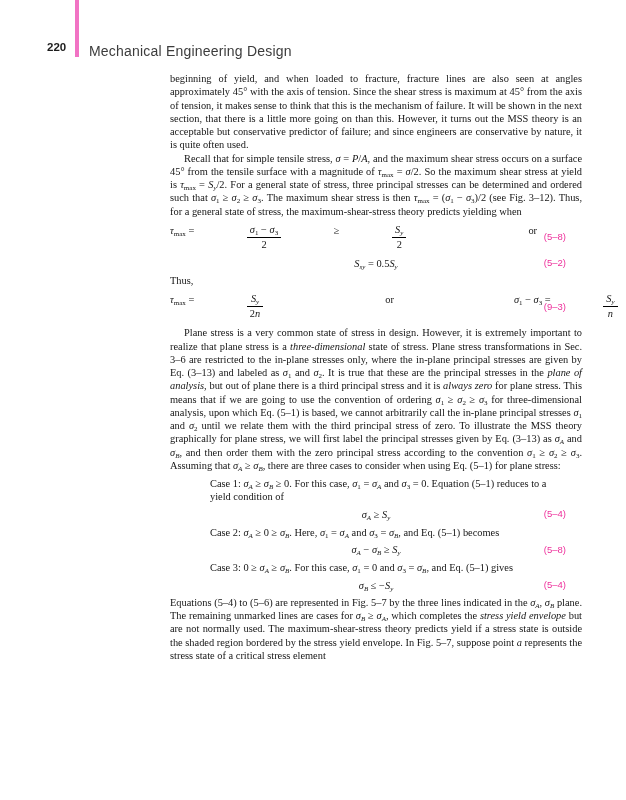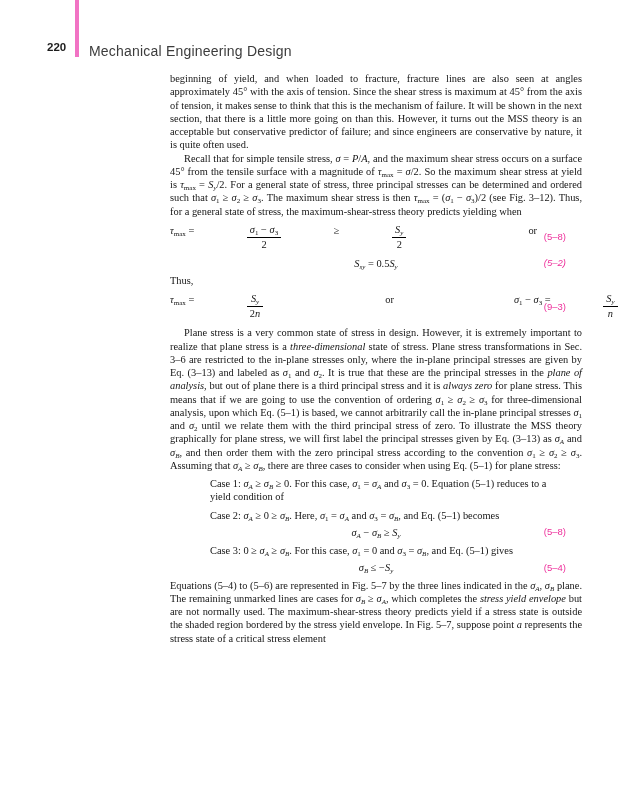--- a/index.html
+++ b/index.html
@@ -54,33 +54,36 @@
         <span class="frac"><span class="fn"><span style="font-style: italic;">σ</span><sub>1</sub><span> − </span><span style="font-style: italic;">σ</span><sub>3</sub></span><span class="fd"><span>2</span></span></span>
         <span><span> ≥ </span></span>
         <span class="frac"><span class="fn"><span style="font-style: italic;">S</span><sub style="font-style: italic;">y</sub></span><span class="fd"><span>2</span></span></span>
         <span style="display: inline-block; width: 24px;"></span>
         <span><span>or</span></span>
         <span style="display: inline-block; width: 24px;"></span>
         <span><span style="font-style: italic;">σ</span><sub>1</sub><span> − </span><span style="font-style: italic;">σ</span><sub>3</sub><span> ≥ </span><span style="font-style: italic;">S</span><sub style="font-style: italic;">y</sub></span>
       </span><span class="eqn" style="color: rgb(238, 47, 155);">(5–8)</span></div>
     <div class="eq"><span class="eqb">
         <span><span style="font-style: italic;">S</span><sub style="font-style: italic;">sy</sub><span> = 0.5</span><span style="font-style: italic;">S</span><sub style="font-style: italic;">y</sub></span>
-      </span><span class="eqn" style="color: rgb(238, 47, 155); font-style: italic;">(5–2)</span></div>
+      </span><span class="eqn" style="color: rgb(238, 47, 155);">(5–2)</span></div>
     <div class="para"><span>Thus,</span></div>
     <div class="eq tall"><span class="eqb">
         <span><span style="font-style: italic;">τ</span><sub>max</sub><span> = </span></span>
         <span class="frac"><span class="fn"><span style="font-style: italic;">S</span><sub style="font-style: italic;">y</sub></span><span class="fd"><span>2</span><span style="font-style: italic;">n</span></span></span>
         <span style="display: inline-block; width: 24px;"></span>
         <span><span>or</span></span>
         <span style="display: inline-block; width: 24px;"></span>
         <span><span style="font-style: italic;">σ</span><sub>1</sub><span> − </span><span style="font-style: italic;">σ</span><sub>3</sub><span> = </span></span>
         <span class="frac"><span class="fn"><span style="font-style: italic;">S</span><sub style="font-style: italic;">y</sub></span><span class="fd"><span style="font-style: italic;">n</span></span></span>
       </span><span class="eqn" style="color: rgb(238, 47, 155);">(9–3)</span></div>
     <div class="para indent"><span>Plane stress is a very common state of stress in design. However, it is extremely important to realize that plane stress is a </span><span style="font-style: italic;">three-dimensional</span><span> state of stress. Plane stress transformations in Sec. 3–6 are restricted to the in-plane stresses only, where the in-plane principal stresses are given by Eq. (3–13) and labeled as </span><span style="font-style: italic;">σ</span><sub>1</sub><span> and </span><span style="font-style: italic;">σ</span><sub>2</sub><span>. It is true that these are the principal stresses in the </span><span style="font-style: italic;">plane of analysis</span><span>, but out of plane there is a third principal stress and it is </span><span style="font-style: italic;">always zero</span><span> for plane stress. This means that if we are going to use the convention of ordering </span><span style="font-style: italic;">σ</span><sub>1</sub><span> ≥ </span><span style="font-style: italic;">σ</span><sub>2</sub><span> ≥ </span><span style="font-style: italic;">σ</span><sub>3</sub><span> for three-dimensional analysis, upon which Eq. (5–1) is based, we cannot arbitrarily call the in-plane principal stresses </span><span style="font-style: italic;">σ</span><sub>1</sub><span> and </span><span style="font-style: italic;">σ</span><sub>2</sub><span> until we relate them with the third principal stress of zero. To illustrate the MSS theory graphically for plane stress, we will first label the principal stresses given by Eq. (3–13) as </span><span style="font-style: italic;">σ</span><sub style="font-style: italic;">A</sub><span> and </span><span style="font-style: italic;">σ</span><sub style="font-style: italic;">B</sub><span>, and then order them with the zero principal stress according to the convention </span><span style="font-style: italic;">σ</span><sub>1</sub><span> ≥ </span><span style="font-style: italic;">σ</span><sub>2</sub><span> ≥ </span><span style="font-style: italic;">σ</span><sub>3</sub><span>. Assuming that </span><span style="font-style: italic;">σ</span><sub style="font-style: italic;">A</sub><span> ≥ </span><span style="font-style: italic;">σ</span><sub style="font-style: italic;">B</sub><span>, there are three cases to consider when using Eq. (5–1) for plane stress:</span></div>
     <div class="case"><span>Case 1: </span><span style="font-style: italic;">σ</span><sub style="font-style: italic;">A</sub><span> ≥ </span><span style="font-style: italic;">σ</span><sub style="font-style: italic;">B</sub><span> ≥ 0. For this case, </span><span style="font-style: italic;">σ</span><sub>1</sub><span> = </span><span style="font-style: italic;">σ</span><sub style="font-style: italic;">A</sub><span> and </span><span style="font-style: italic;">σ</span><sub>3</sub><span> = 0. Equation (5–1) reduces to a yield condition of</span></div>
+    <div class="eq"><span class="eqb">
+        <span><span style="font-style: italic;">σ</span><sub style="font-style: italic;">A</sub><span> ≥ </span><span style="font-style: italic;">S</span><sub style="font-style: italic;">y</sub></span>
+      </span><span class="eqn" style="color: rgb(238, 47, 155);">(5–4)</span></div>
     <div class="case"><span>Case 2: </span><span style="font-style: italic;">σ</span><sub style="font-style: italic;">A</sub><span> ≥ 0 ≥ </span><span style="font-style: italic;">σ</span><sub style="font-style: italic;">B</sub><span>. Here, </span><span style="font-style: italic;">σ</span><sub>1</sub><span> = </span><span style="font-style: italic;">σ</span><sub style="font-style: italic;">A</sub><span> and </span><span style="font-style: italic;">σ</span><sub>3</sub><span> = </span><span style="font-style: italic;">σ</span><sub style="font-style: italic;">B</sub><span>, and Eq. (5–1) becomes</span></div>
     <div class="eq"><span class="eqb">
         <span><span style="font-style: italic;">σ</span><sub style="font-style: italic;">A</sub><span> − </span><span style="font-style: italic;">σ</span><sub style="font-style: italic;">B</sub><span> ≥ </span><span style="font-style: italic;">S</span><sub style="font-style: italic;">y</sub></span>
       </span><span class="eqn" style="color: rgb(238, 47, 155);">(5–8)</span></div>
     <div class="case"><span>Case 3: 0 ≥ </span><span style="font-style: italic;">σ</span><sub style="font-style: italic;">A</sub><span> ≥ </span><span style="font-style: italic;">σ</span><sub style="font-style: italic;">B</sub><span>. For this case, </span><span style="font-style: italic;">σ</span><sub>1</sub><span> = 0 and </span><span style="font-style: italic;">σ</span><sub>3</sub><span> = </span><span style="font-style: italic;">σ</span><sub style="font-style: italic;">B</sub><span>, and Eq. (5–1) gives</span></div>
     <div class="eq"><span class="eqb">
         <span><span style="font-style: italic;">σ</span><sub style="font-style: italic;">B</sub><span> ≤ −</span><span style="font-style: italic;">S</span><sub style="font-style: italic;">y</sub></span>
       </span><span class="eqn" style="color: rgb(238, 47, 155);">(5–4)</span></div>
     <div class="para"><span>Equations (5–4) to (5–6) are represented in Fig. 5–7 by the three lines indicated in the </span><span style="font-style: italic;">σ</span><sub style="font-style: italic;">A</sub><span>, </span><span style="font-style: italic;">σ</span><sub style="font-style: italic;">B</sub><span> plane. The remaining unmarked lines are cases for </span><span style="font-style: italic;">σ</span><sub style="font-style: italic;">B</sub><span> ≥ </span><span style="font-style: italic;">σ</span><sub style="font-style: italic;">A</sub><span>, which completes the </span><span style="font-style: italic;">stress yield envelope</span><span> but are not normally used. The maximum-shear-stress theory predicts yield if a stress state is outside the shaded region bordered by the stress yield envelope. In Fig. 5–7, suppose point </span><span style="font-style: italic;">a</span><span> represents the stress state of a critical stress element</span></div>
   </div>

